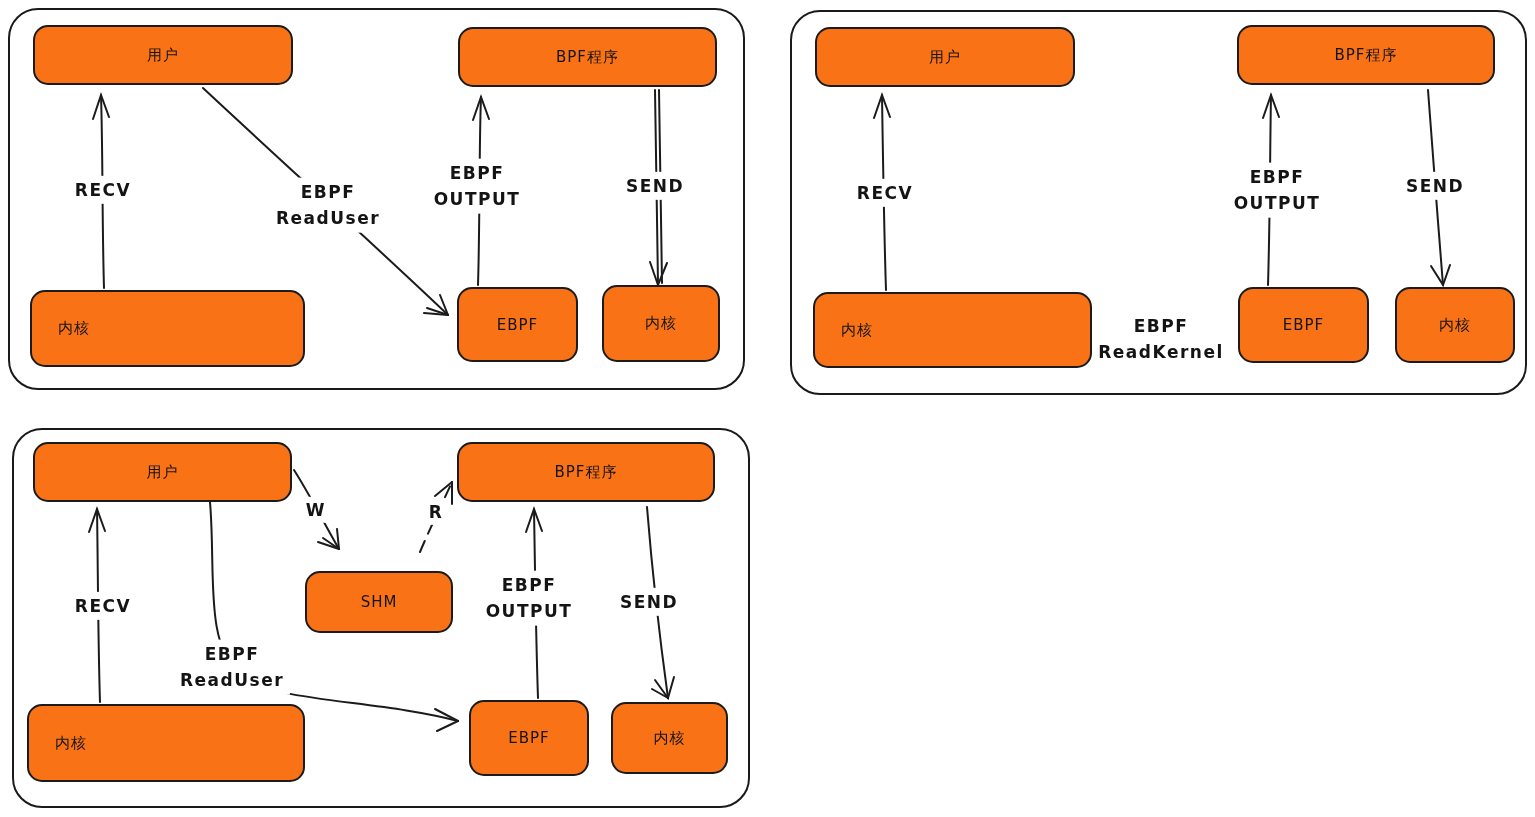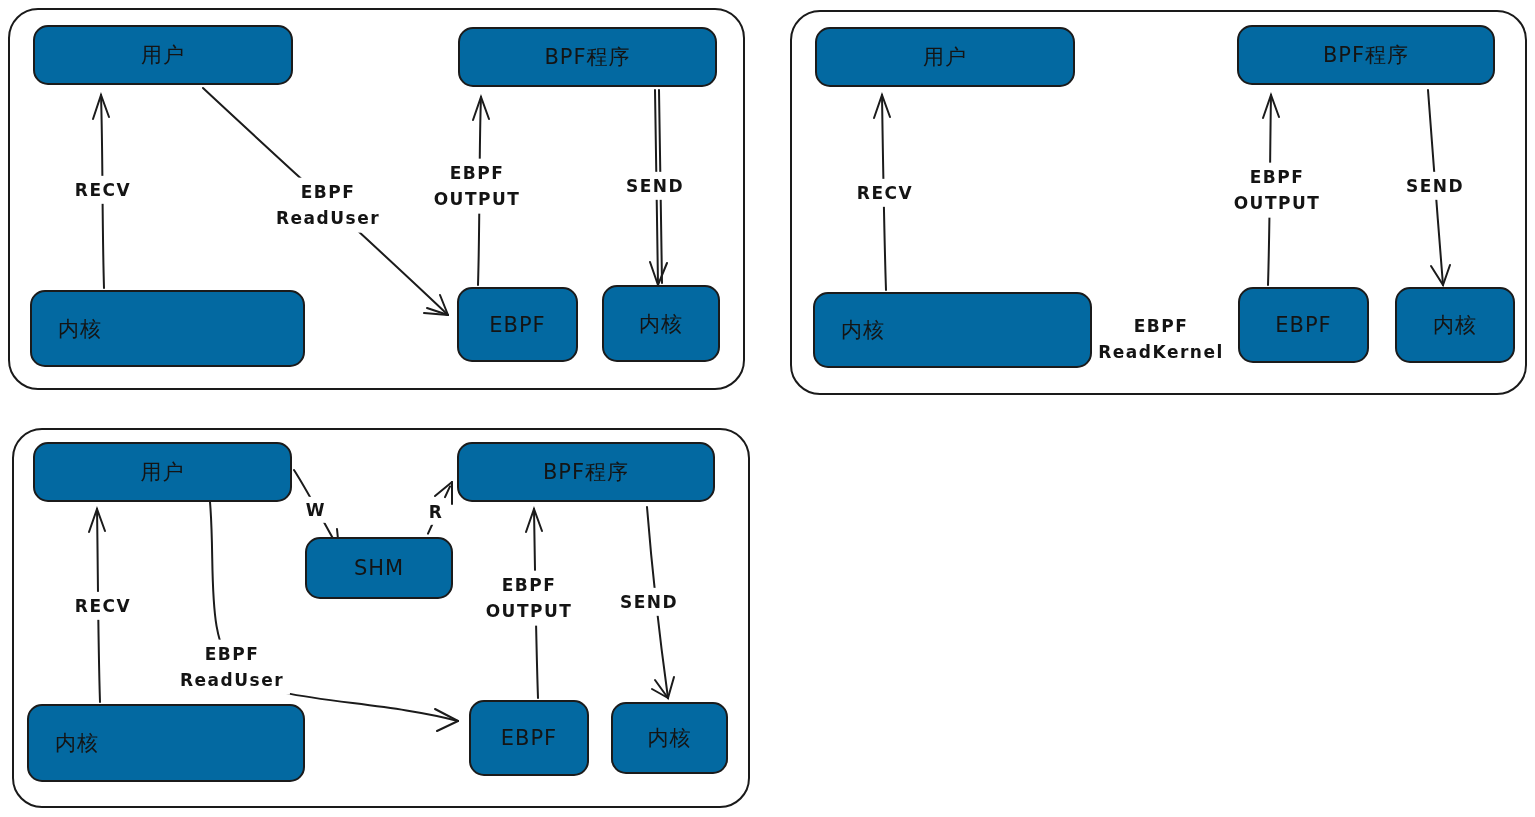--- a/index.html
+++ b/index.html
@@ -7,22 +7,22 @@
     width:1535px;height:817px;position:relative;overflow:hidden;
     font-family:"DejaVu Sans","Liberation Sans",sans-serif;color:#141414;
   }
   .stage{position:absolute;inset:0;}
   .panel{
     position:absolute;border:2.5px solid #1a1a1a;border-radius:30px;
     background:transparent;box-sizing:border-box;
   }
   .node{
     position:absolute;box-sizing:border-box;border:2px solid #1b1b1b;border-radius:15px;
-    background:#0369a1;display:flex;align-items:center;justify-content:center;
-    font-size:21px;letter-spacing:1px;z-index:3;color:#141414;
+    background:#f97316;display:flex;align-items:center;justify-content:center;
+    font-size:15px;letter-spacing:1px;z-index:3;color:#141414;
   }
   .node.left-text{justify-content:flex-start;padding-left:26px;}
   .arrows{position:absolute;left:0;top:0;z-index:2;}
   .arrows path{stroke:#1b1b1b;stroke-width:2;fill:none;stroke-linecap:round;}
   .arrows path.dashed{stroke-dasharray:12 8;}
   .elabel{
     position:absolute;transform:translate(-50%,-50%);background:#ffffff;
     padding:1px 6px;font-size:17px;font-weight:600;letter-spacing:1.5px;
     text-align:center;white-space:pre-line;line-height:1.55;z-index:4;color:#141414;
   }
@@ -127,21 +127,21 @@
 
   <div class="elabel" style="left:885px;top:193px;">RECV</div>
   <div class="elabel" style="left:1161px;top:339px;">EBPF
 ReadKernel</div>
   <div class="elabel" style="left:1277px;top:190px;">EBPF
 OUTPUT</div>
   <div class="elabel" style="left:1435px;top:186px;">SEND</div>
 
   <div class="node" style="left:33px;top:442px;width:259px;height:60px;">用户</div>
   <div class="node" style="left:457px;top:442px;width:258px;height:60px;">BPF程序</div>
-  <div class="node" style="left:305px;top:537px;width:148px;height:62px;">SHM</div>
+  <div class="node" style="left:305px;top:571px;width:148px;height:62px;">SHM</div>
   <div class="node left-text" style="left:27px;top:704px;width:278px;height:78px;">内核</div>
   <div class="node" style="left:469px;top:700px;width:120px;height:76px;">EBPF</div>
   <div class="node" style="left:611px;top:702px;width:117px;height:72px;">内核</div>
 
   <div class="elabel" style="left:103px;top:606px;">RECV</div>
   <div class="elabel" style="left:316px;top:510px;padding:0 3px;">W</div>
   <div class="elabel" style="left:436px;top:512px;padding:0 3px;">R</div>
   <div class="elabel" style="left:232px;top:667px;">EBPF
 ReadUser</div>
   <div class="elabel" style="left:529px;top:598px;">EBPF

